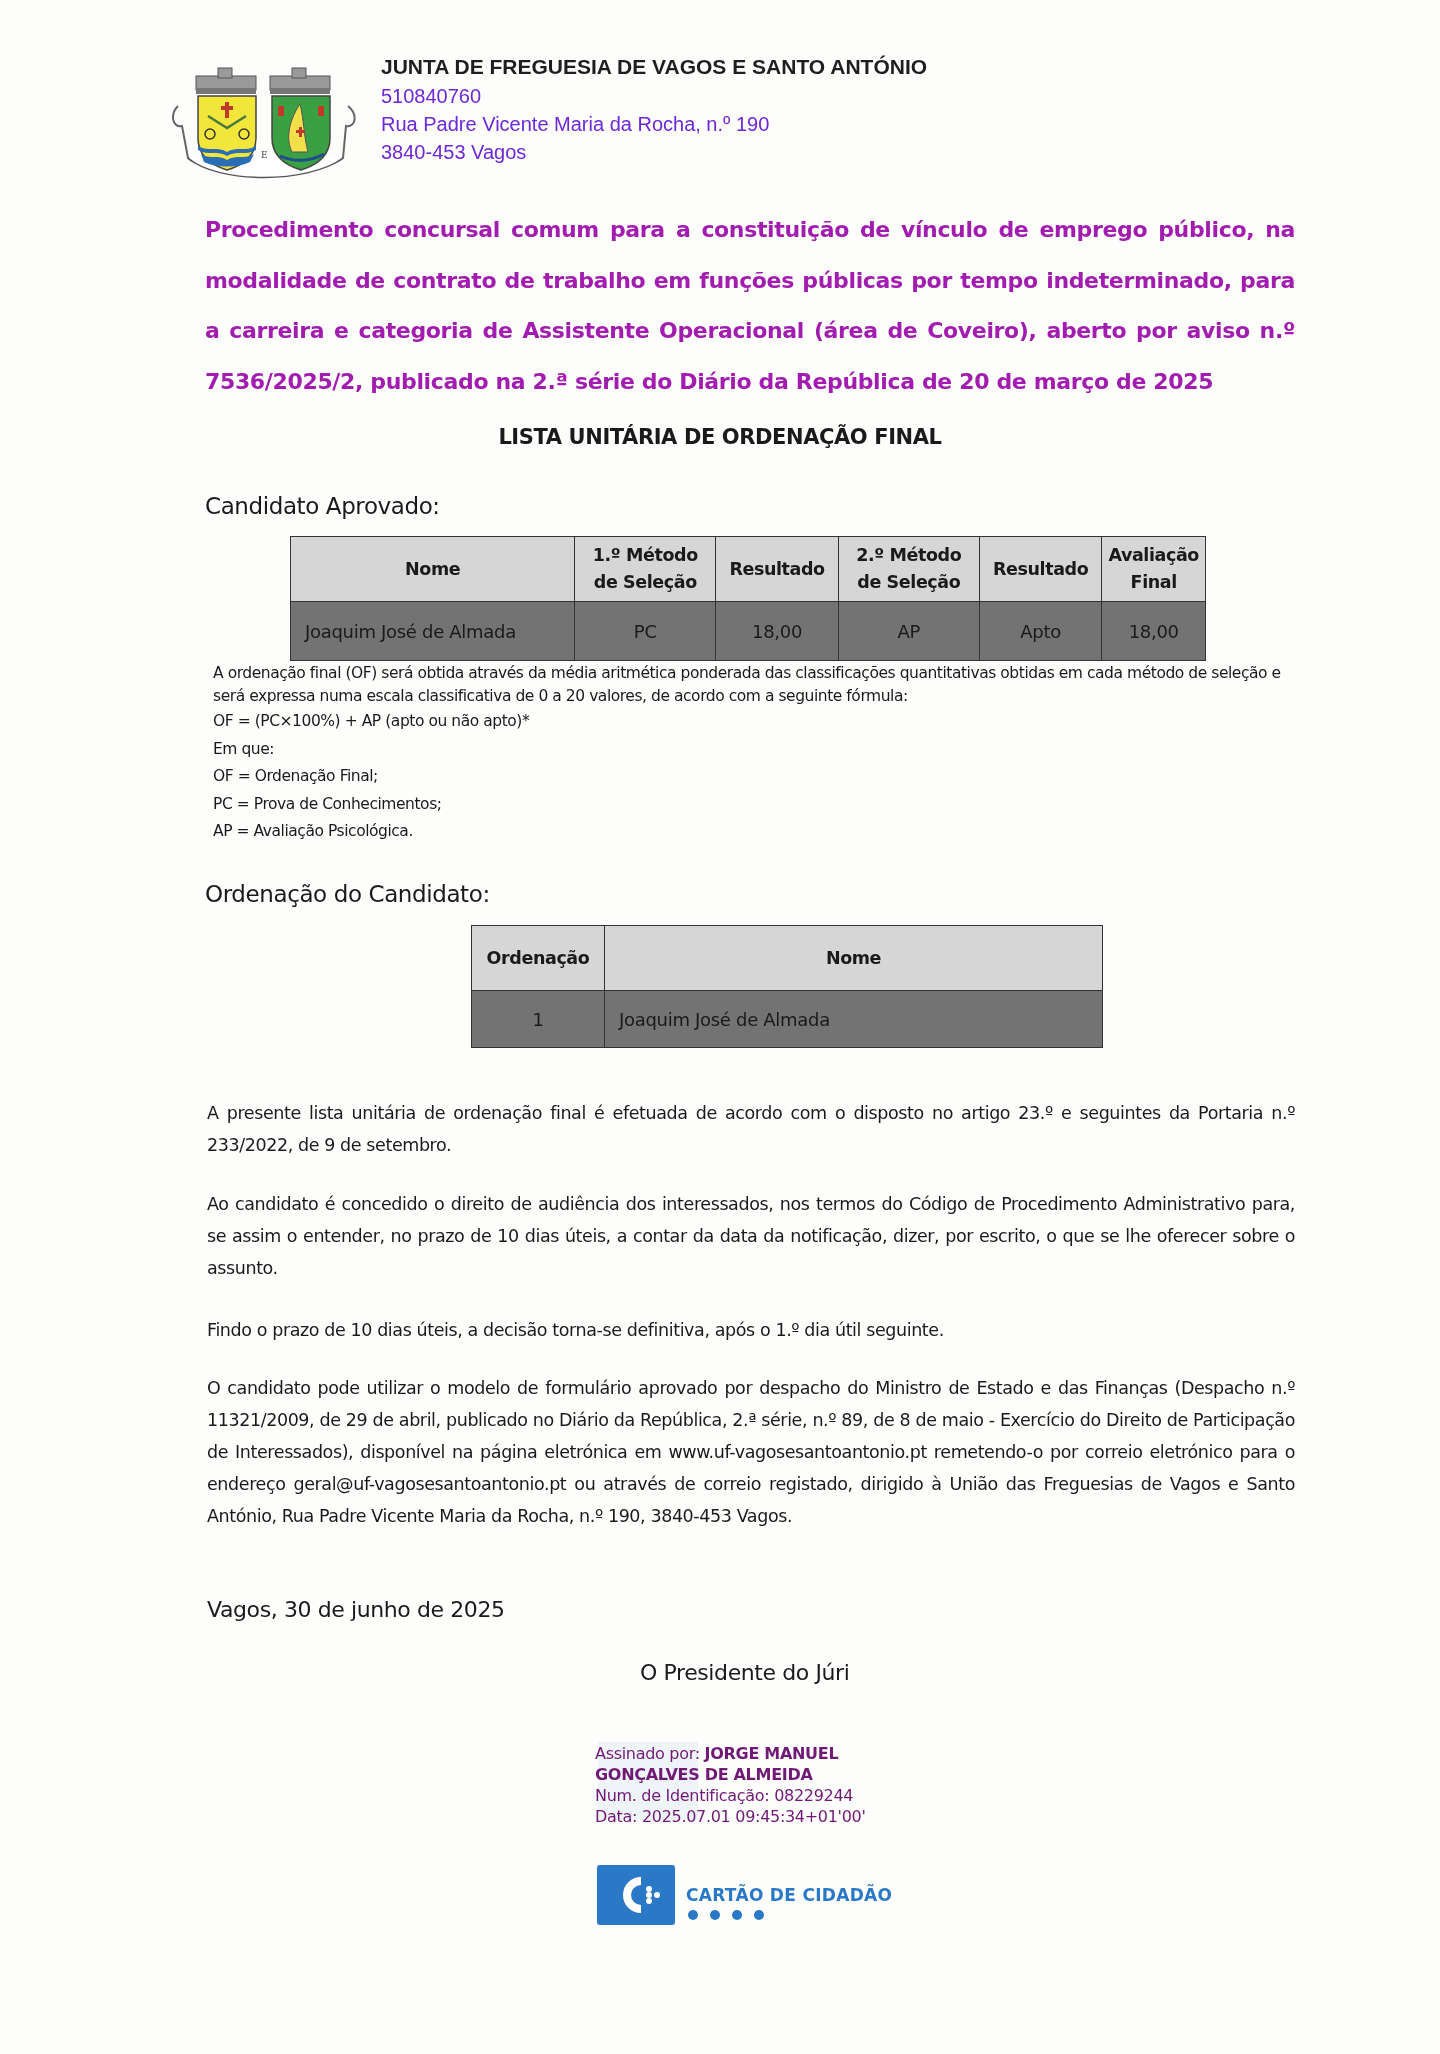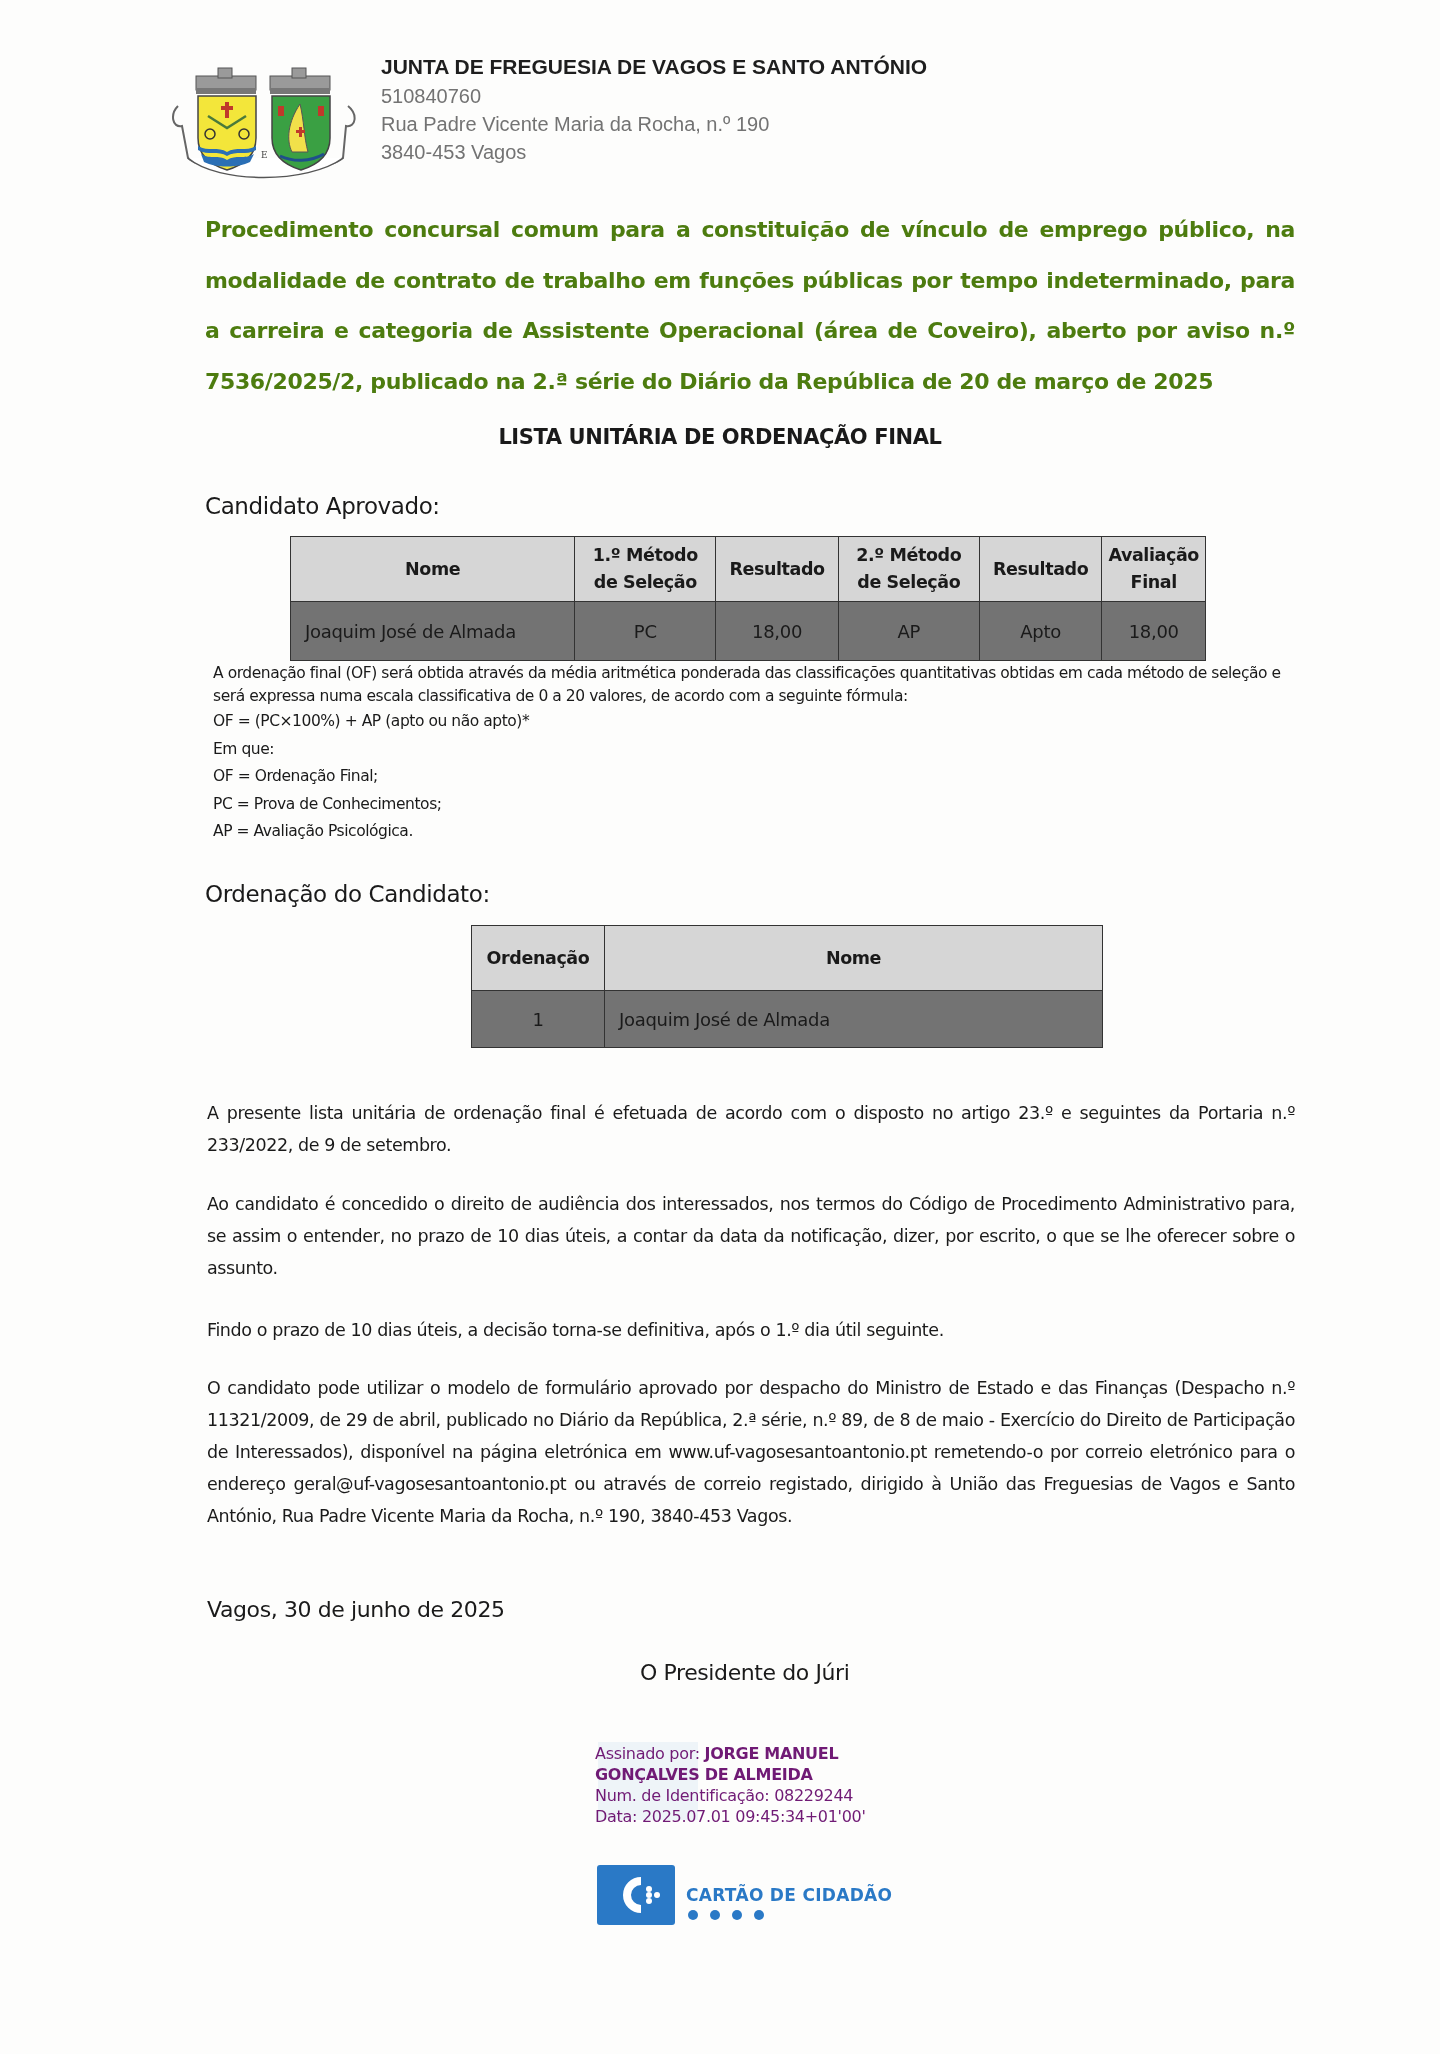--- a/index.html
+++ b/index.html
@@ -5,26 +5,26 @@
   html, body { margin: 0; padding: 0; }
   body {
     width: 1440px; height: 2054px; position: relative; overflow: hidden;
     background: #fdfdfc;
     font-family: "Liberation Sans", sans-serif;
     color: #1a1a1a;
   }
   .abs { position: absolute; }
   .header-text { left: 381px; top: 52px; font-family: "Liberation Sans", sans-serif; }
   .header-text .org { font-weight: bold; font-size: 21px; line-height: 30px; color: #1e1e1e; }
-  .header-text .line { font-size: 20px; line-height: 28px; color: #737373; }
+  .header-text .line { font-size: 20px; line-height: 28px; color: #6d28d9; }
   .crest { left: 168px; top: 66px; width: 190px; height: 116px; }
   .title-para {
     left: 205px; top: 205px; width: 1090px;
     font-family: "DejaVu Sans", sans-serif; font-weight: bold; font-size: 22px;
-    line-height: 50.5px; text-align: justify; text-align-last: left; color: #4d7c0f;
+    line-height: 50.5px; text-align: justify; text-align-last: left; color: #a21caf;
     letter-spacing: -0.35px;
   }
   .list-title {
     left: 0; width: 1440px; top: 425px; text-align: center;
     font-family: "DejaVu Sans", sans-serif; font-weight: bold; font-size: 21px; color: #1a1a1a;
     letter-spacing: -0.4px;
   }
   .section-label {
     font-family: "DejaVu Sans", sans-serif; font-size: 23px; color: #1a1a1a; letter-spacing: -0.4px;
   }

